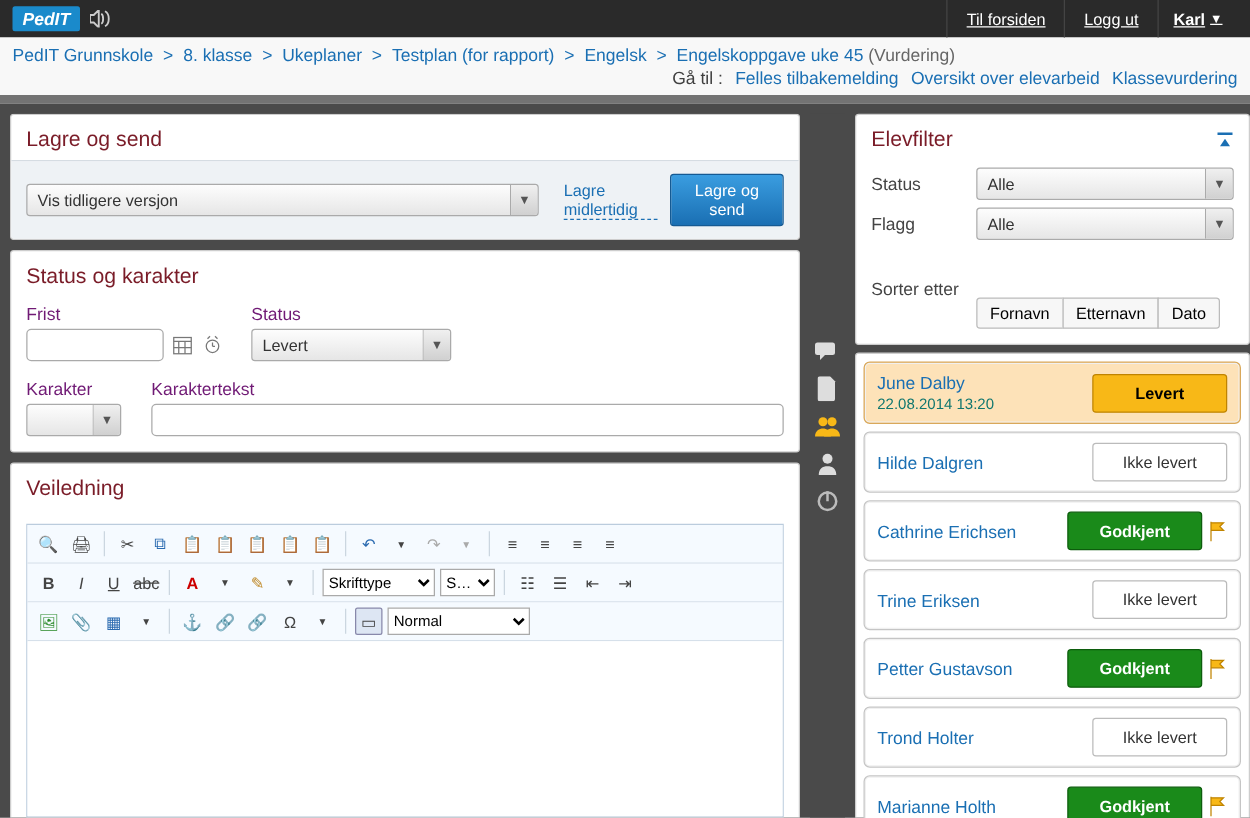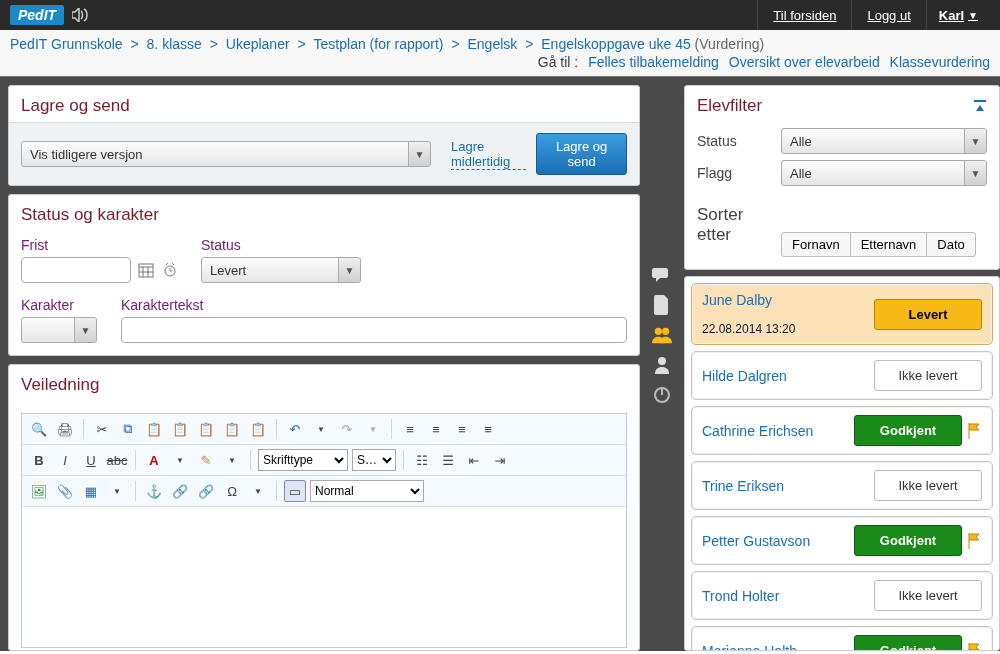--- a/index.html
+++ b/index.html
@@ -8,21 +8,21 @@
 
 .topbar { background: #2a2a2a; height: 30px; display: flex; align-items: center; color: #fff; padding: 0 10px; }
 .logo-badge { background: #1a8acb; color: #fff; font-style: italic; font-weight: bold; padding: 2px 8px; border-radius: 2px; font-size: 14px; }
 .sound-icon { margin-left: 8px; color: #ccc; font-size: 16px; }
 .topbar-right { margin-left: auto; display: flex; align-items: stretch; height: 100%; }
 .topbar-link { color: #fff; text-decoration: underline; padding: 0 15px; display: flex; align-items: center; border-left: 1px solid #444; }
 .topbar-user { color: #fff; text-decoration: underline; padding: 0 12px; display: flex; align-items: center; border-left: 1px solid #444; font-weight: bold; }
 .topbar-user .caret { margin-left: 4px; font-size: 10px; }
 
 
-.breadcrumb-bar { background: #f8f8f8; border-bottom: 1px solid #737373; padding: 6px 10px; font-size: 14px; }
+.breadcrumb-bar { background: #f8f8f8; border-bottom: 7px solid #737373; padding: 6px 10px; font-size: 14px; }
 .breadcrumb-bar a { color: #1a6fb3; text-decoration: none; }
 .breadcrumb-bar .sep { color: #1a6fb3; margin: 0 4px; }
 .breadcrumb-bar .current { color: #666; }
 .goto-line { text-align: right; padding-top: 2px; font-size: 14px; }
 .goto-line .lbl { color: #404040; }
 .goto-line a { color: #1a6fb3; text-decoration: none; margin-left: 6px; }
 
 
 .main { display: flex; height: calc(654px - 30px - 50px); background: #4a4a4a; padding: 8px 0 0 8px; gap: 8px; }
 .left-col { flex: 1; display: flex; flex-direction: column; gap: 8px; overflow: hidden; }
@@ -58,31 +58,31 @@
 .tsel { height: 22px; border: 1px solid #aaa; font-size: 12px; background: #fff; }
 .editor-canvas { height: 140px; background: #fff; }
 
 
 .filter-panel .panel-head, .list-panel .panel-head { display: flex; justify-content: space-between; align-items: center; }
 .collapse-ic { color: #1a6fb3; font-size: 14px; cursor: pointer; }
 .filter-row { display: flex; align-items: center; margin-bottom: 6px; }
 .filter-row .flab { width: 84px; color: #444; font-size: 14px; }
 .filter-row .select-ctl { flex: 1; }
 .sort-row { display: flex; align-items: center; }
-.sort-row .flab { width: 84px; color: #444; font-size: 17px; }
+.sort-row .flab { width: 84px; color: #444; font-size: 14px; }
 .sort-btn { border: 1px solid #bbb; background: #f7f7f7; padding: 4px 10px; font-size: 13px; cursor: pointer; margin-right: -1px; margin-top: 40px; }
 .sort-btn:first-of-type { border-radius: 3px 0 0 3px; }
 .sort-btn:last-of-type { border-radius: 0 3px 3px 0; }
 
 .student-list { padding: 6px; overflow-y: auto; max-height: 430px; }
 .student-card { border: 1px solid #c5c5c5; border-radius: 5px; padding: 8px 10px; margin-bottom: 6px; display: flex; align-items: center; background: #fff; box-shadow: inset 0 0 0 1px #f0f0f0; position: relative; min-height: 46px; }
 .student-card.selected { background: #fde2b8; border-color: #d9a85a; }
 .student-info { flex: 1; }
 .student-name { color: #1a6fb3; font-size: 14px; }
-.student-date { color: #0f172a; font-size: 12px; margin-top: 14px; }
+.student-date { color: #0f766e; font-size: 12px; margin-top: 2px; }
 .status-badge { min-width: 108px; text-align: center; padding: 7px 10px; border-radius: 3px; font-size: 13px; font-weight: bold; }
 .badge-levert { background: #f8b817; border: 1px solid #c08400; color: #000; }
 .badge-ikke { background: #fff; border: 1px solid #bbb; color: #333; font-weight: normal; }
 .badge-godkjent { background: #1a8a1a; border: 1px solid #0d5d0d; color: #fff; }
 .flag-ic { margin-left: 6px; color: #f8b817; font-size: 16px; }
 
 svg { display: block; }
 </style>
 </head>
 <body>

